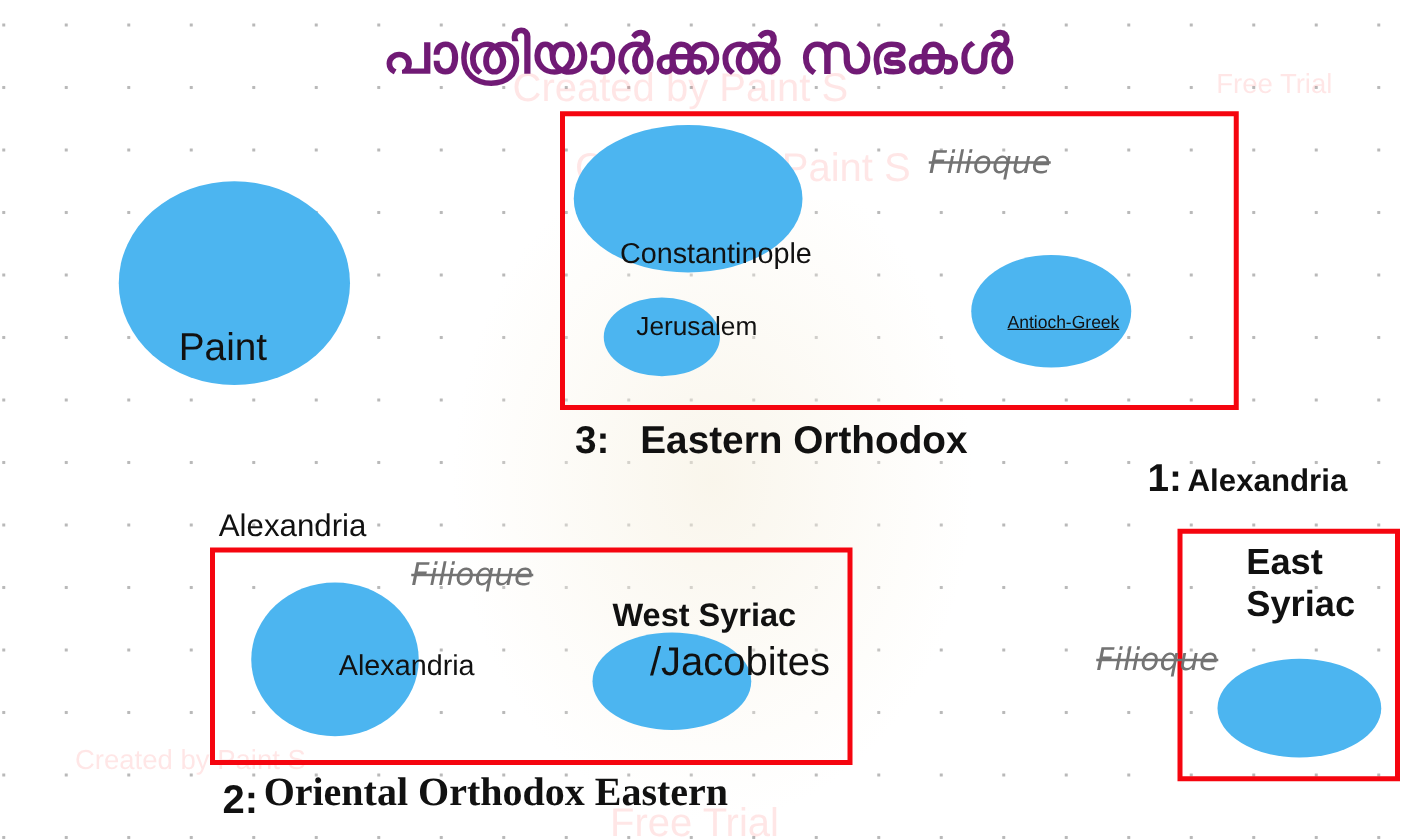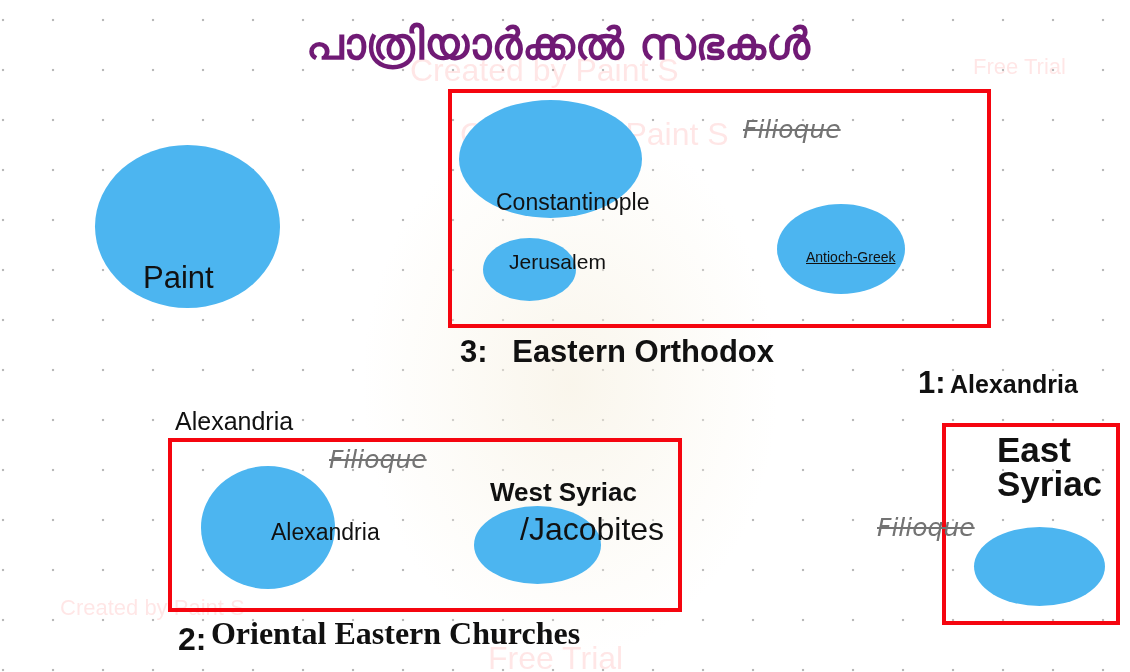--- a/index.html
+++ b/index.html
@@ -61,32 +61,32 @@
 <div class="label" style="left:460px; top:334px; font-size:31px; font-weight:bold;">
   <span>3:</span>
   <span style="margin-left:16px;">Eastern Orthodox</span>
 </div>
 
 <div class="label" style="left:918px; top:365px; font-weight:bold;">
   <span style="font-size:31px;">1:</span>
   <span style="font-size:25px;">Alexandria</span>
 </div>
 <div class="redbox" style="left:942px; top:423px; width:178px; height:202px;"></div>
-<div class="label" style="left:997px; top:433px; font-size:35px; font-weight:bold; line-height:34px;">
+<div class="label" style="left:997px; top:433px; font-size:29px; font-weight:bold; line-height:34px;">
   <div>East</div>
   <div>Syriac</div>
 </div>
 <div class="filioque" style="left:877px; top:513px; font-size:25px;">Filioque</div>
 <div class="blob" style="left:974px; top:527px; width:131px; height:79px;"></div>
 
 <div class="label" style="left:175px; top:407px; font-size:25px;">Alexandria</div>
 <div class="redbox" style="left:168px; top:438px; width:514px; height:174px;"></div>
 <div class="filioque" style="left:329px; top:445px; font-size:25px;">Filioque</div>
 <div class="blob" style="left:201px; top:466px; width:134px; height:123px;"></div>
 <div class="label" style="left:271px; top:519px; font-size:23px;">Alexandria</div>
 <div class="blob" style="left:474px; top:506px; width:127px; height:78px;"></div>
 <div class="label" style="left:490px; top:477px; font-size:26px; font-weight:bold;">West Syriac</div>
 <div class="label" style="left:520px; top:511px; font-size:32px;">/Jacobites</div>
 
 <div class="label" style="left:178px; top:615px;">
   <span style="font-family:'Liberation Sans',sans-serif; font-weight:bold; font-size:32px; position:relative; top:6px;">2:</span>
-  <span style="font-family:'Liberation Serif',serif; font-weight:bold; font-size:32px;">Oriental Eastern Churches</span>
+  <span style="font-family:'Liberation Serif',serif; font-weight:bold; font-size:32px;">Oriental Orthodox Eastern</span>
 </div>
 
 </body></html>

